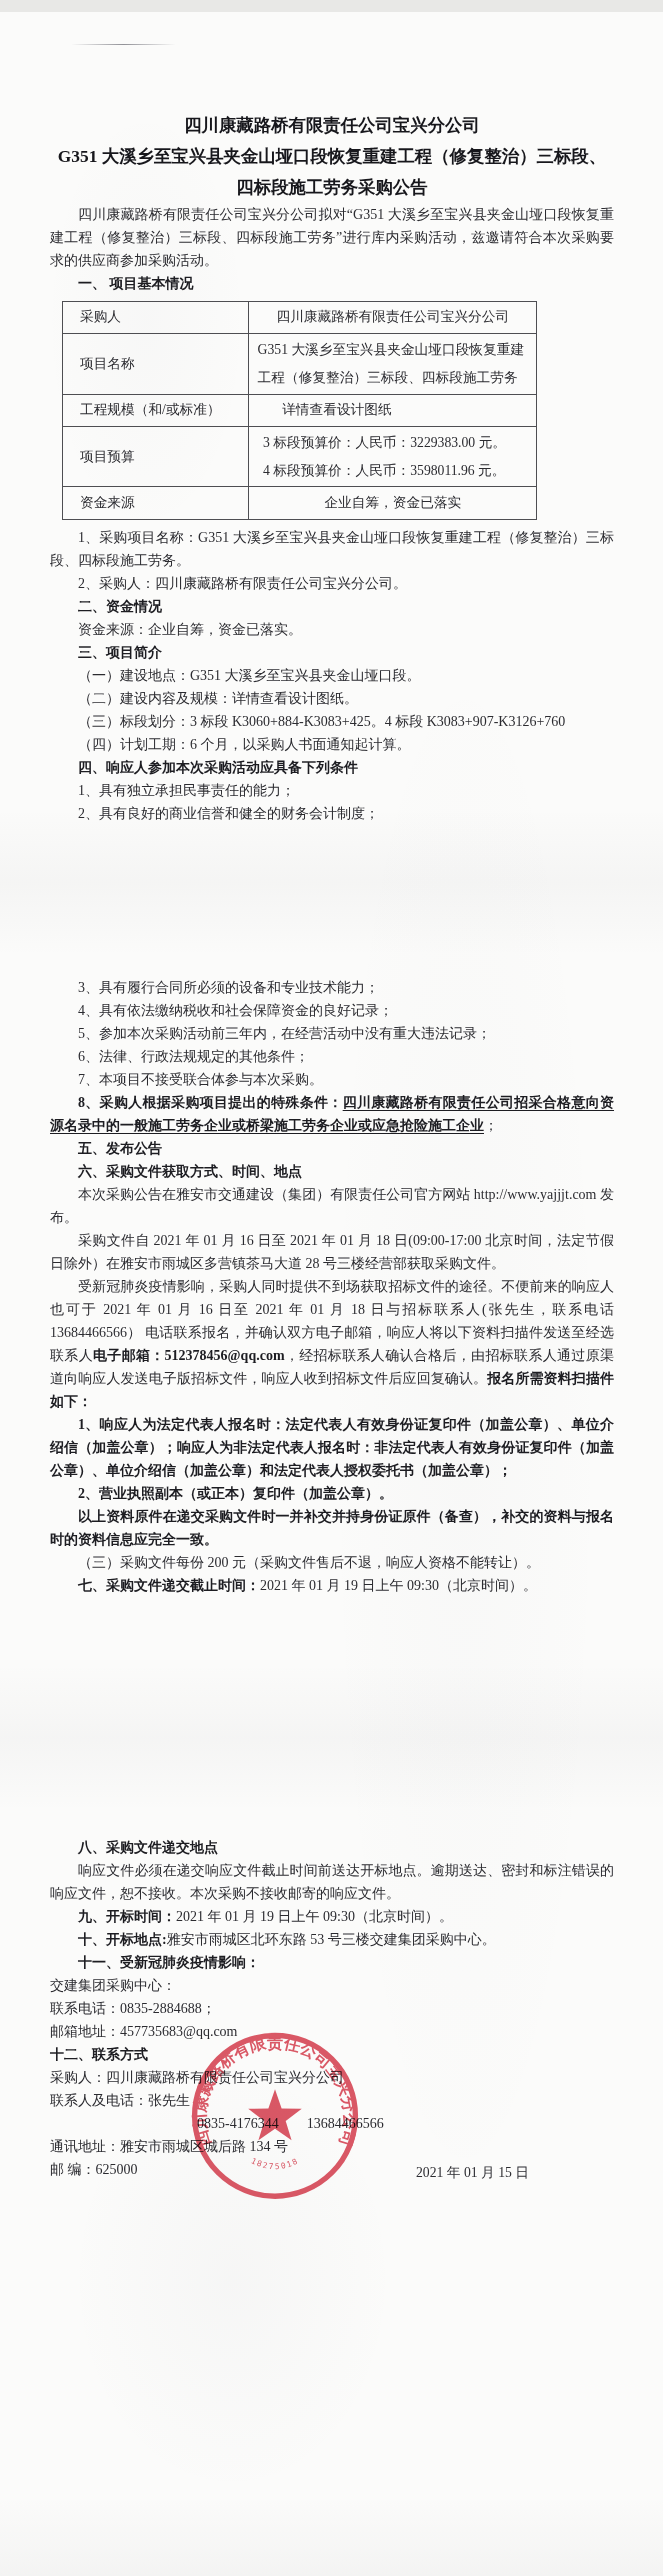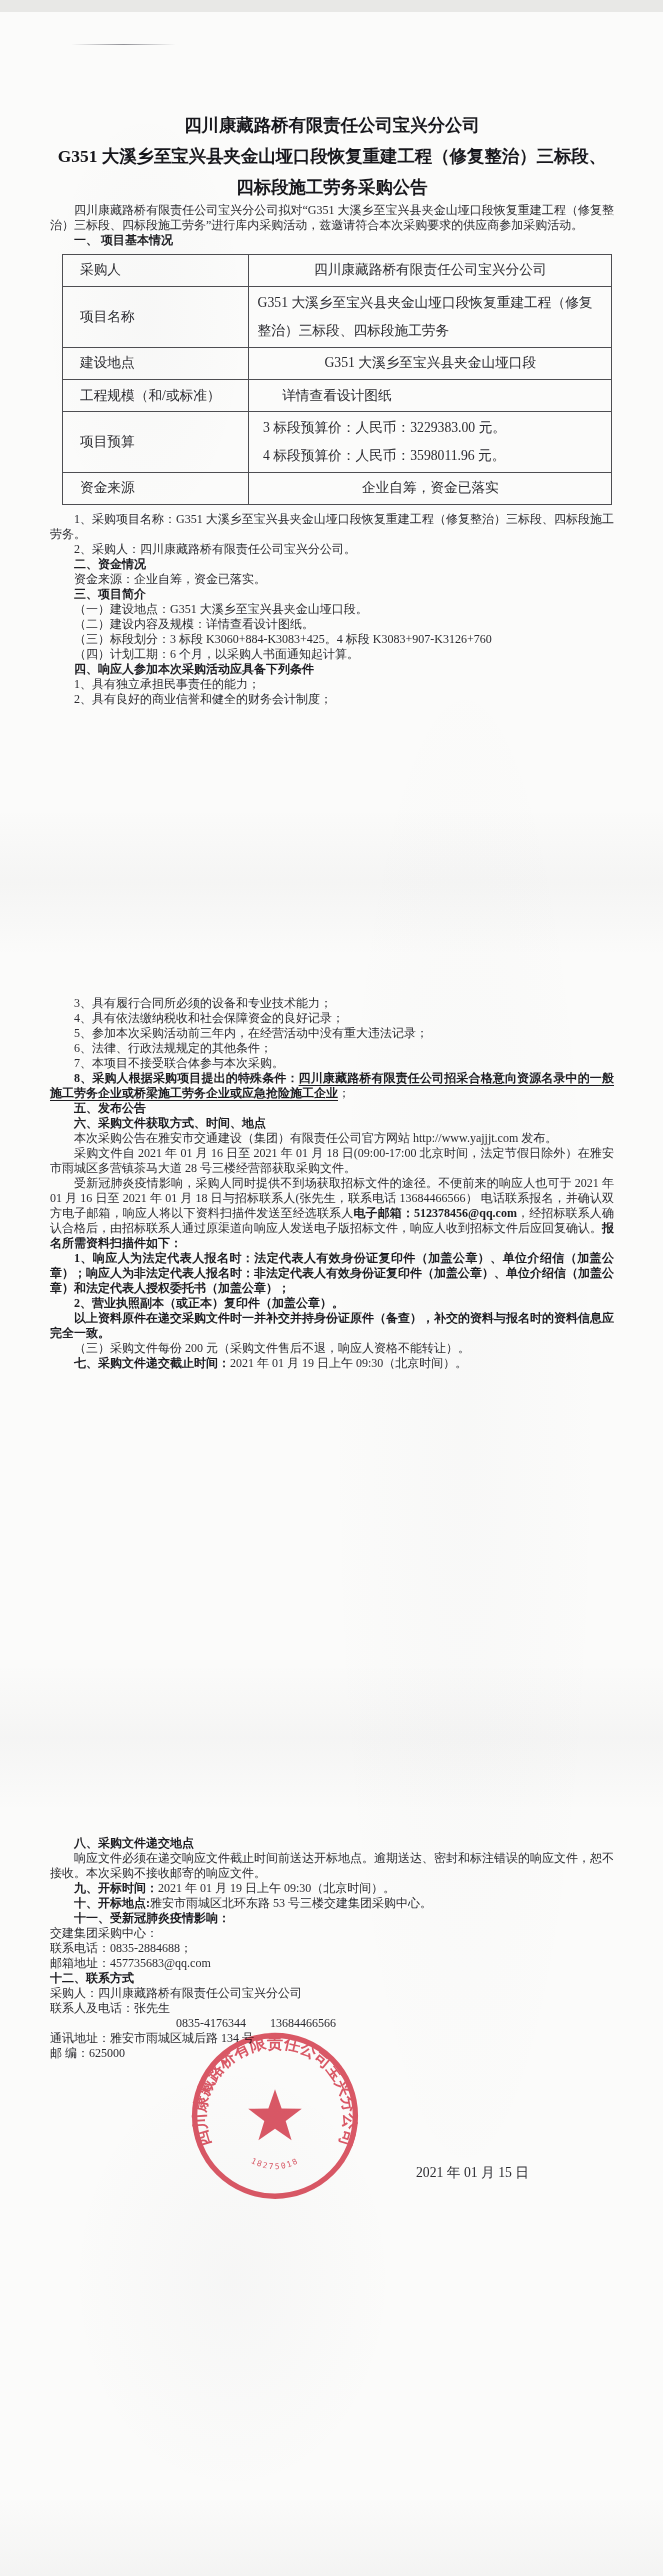--- a/index.html
+++ b/index.html
@@ -14,28 +14,28 @@
     color:#2b2b30;overflow:hidden;
   }
   .shade{position:absolute;left:0;width:664px;pointer-events:none;}
   .shade1{top:796px;height:149px;background:linear-gradient(180deg,rgba(0,0,0,0),rgba(50,50,60,0.03),rgba(0,0,0,0));}
   .shade2{top:1651px;height:149px;background:linear-gradient(180deg,rgba(0,0,0,0),rgba(50,50,60,0.03),rgba(0,0,0,0));}
   .shade3{top:2485px;height:91px;background:linear-gradient(180deg,rgba(0,0,0,0),rgba(50,50,60,0.045));}
   .topline{position:absolute;left:71px;top:31.5px;width:105px;height:1.7px;
     background:linear-gradient(90deg,rgba(120,120,125,0),rgba(110,110,118,0.75),rgba(120,120,125,0));border-radius:1.7px;}
   .block{position:absolute;left:50px;width:564px;}
   #pg1{top:98px;}
-  #pg2{top:984px;}
+  #pg2{top:964px;}
   #pg3{top:1824px;}
-  p{margin:0;font-size:12px;line-height:15px;text-align:justify;}
+  p{margin:0;font-size:14px;line-height:23px;text-align:justify;}
   .ind{text-indent:2em;}
   .b{font-weight:bold;color:#1d1d22;font-family:Liberation Serif, serif;}
   .u{font-weight:bold;text-decoration:underline;text-underline-offset:3.3px;color:#1d1d22;}
   .doctitle{font-size:17.4px;line-height:31px;font-weight:bold;text-align:center;color:#17171c;margin:0 5px;}
-  .infotable{border-collapse:collapse;width:550px;margin:5.8px 0 6.6px 12.4px;}
+  .infotable{border-collapse:collapse;width:475px;margin:5.8px 0 6.6px 12.4px;}
   .infotable td{border:0.8px solid #4e4e52;font-size:13.7px;line-height:28px;padding:1.7px 8.3px;vertical-align:middle;color:#2b2b30;}
   .infotable td.lbl{width:160px;padding-left:16.6px;}
   .infotable td.c{text-align:center;}
   .infotable td.scl{padding-left:2.4em;}
   .infotable td.bg div{padding-left:0.4em;}
   .ph2{text-indent:10.5em;}
   .dateline{position:absolute;left:416px;top:2152px;font-size:13.7px;color:#2b2b30;}
   .seal{position:absolute;left:187px;top:2016px;width:176px;height:179px;color:#d7394a;opacity:0.84;mix-blend-mode:multiply;pointer-events:none;}
   .sealtext{font-family:"Liberation Serif","DejaVu Serif",serif;font-size:19.5px;font-weight:bold;fill:currentColor;}
   .sealnum{font-family:"DejaVu Sans Mono",monospace;font-size:9.5px;fill:currentColor;letter-spacing:2px;}
@@ -57,24 +57,20 @@
 
     <table class="infotable">
       <tbody>
           <tr>
         <td class="lbl">采购人</td>
         <td class="c">四川康藏路桥有限责任公司宝兴分公司</td>
       </tr>
       <tr>
         <td class="lbl">项目名称</td>
         <td>G351 大溪乡至宝兴县夹金山垭口段恢复重建工程（修复整治）三标段、四标段施工劳务</td>
-      </tr>
-      <tr>
-        <td class="lbl">建设地点</td>
-        <td class="c">G351 大溪乡至宝兴县夹金山垭口段</td>
       </tr>
       <tr>
         <td class="lbl">工程规模（和/或标准）</td>
         <td class="scl">详情查看设计图纸</td>
       </tr>
       <tr>
         <td class="lbl">项目预算</td>
         <td class="bg">
           <div>3 标段预算价：人民币：3229383.00 元。</div>
           <div>4 标段预算价：人民币：3598011.96 元。</div>

